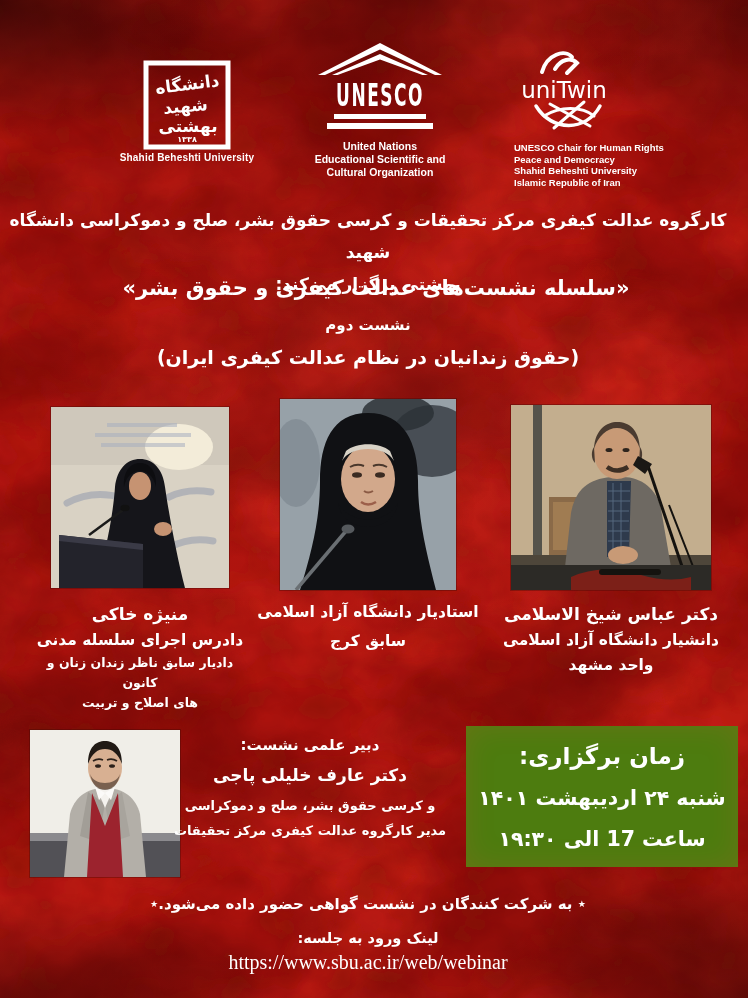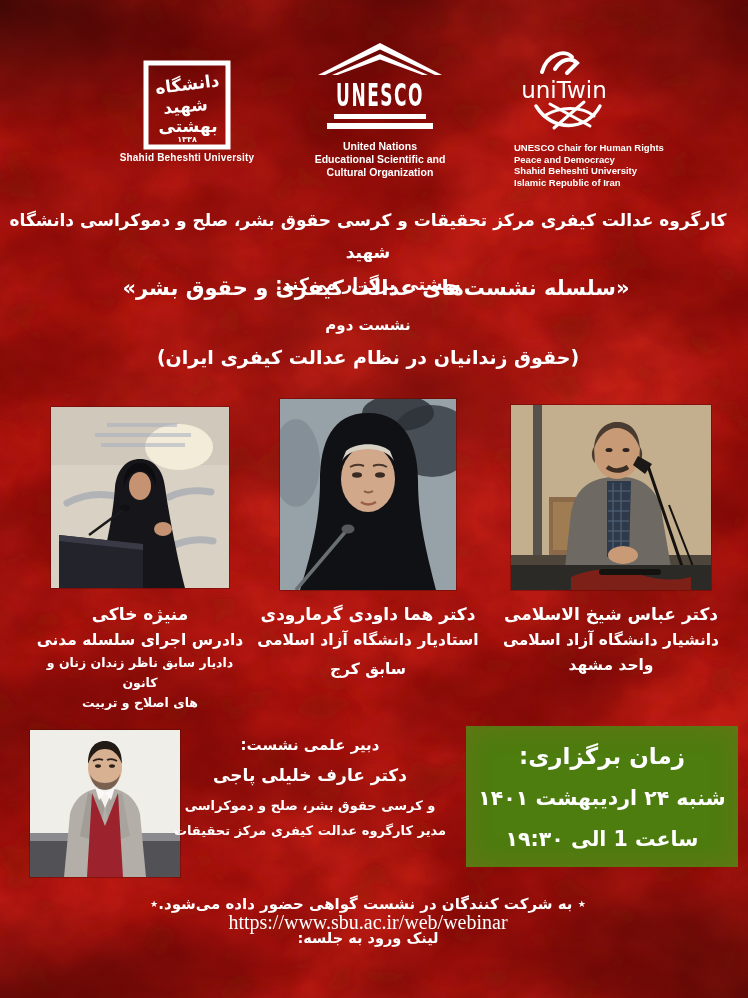--- a/index.html
+++ b/index.html
@@ -227,21 +227,20 @@
     <rect x="88" y="164" width="62" height="6" rx="3" fill="#15130f"></rect>
   </svg>
 
   <div class="layer fa center" style="left:30px;top:600px;width:220px;">
     <div class="spk-name">منیژه خاکی</div>
     <div class="spk-role">دادرس اجرای سلسله مدنی</div>
     <div class="spk-small">دادیار سابق ناظر زندان زنان و کانون</div>
     <div class="spk-small">های اصلاح و تربیت</div>
   </div>
   <div class="layer fa center" style="left:253px;top:600px;width:230px;">
-    <div class="spk-name">دکتر هما داودی گرمارودی</div>
     <div class="spk-role">استادیار دانشگاه آزاد اسلامی</div>
     <div class="spk-role" style="line-height:32px;">سابق کرج</div>
   </div>
   <div class="layer fa center" style="left:496px;top:600px;width:230px;">
     <div class="spk-name">دکتر عباس شیخ الاسلامی</div>
     <div class="spk-role">دانشیار دانشگاه آزاد اسلامی</div>
     <div class="spk-role">واحد مشهد</div>
   </div>
 
   <svg class="photo" style="left:30px;top:730px;" width="150" height="147" viewBox="0 0 150 147">
@@ -267,20 +266,20 @@
   <div class="layer fa center" style="left:160px;top:733px;width:300px;">
     <div class="mod-heading">دبیر علمی نشست:</div>
     <div class="mod-name">دکتر عارف خلیلی پاجی</div>
     <div class="mod-role">و کرسی حقوق بشر، صلح و دموکراسی</div>
     <div class="mod-role">مدیر کارگروه عدالت کیفری مرکز تحقیقات</div>
   </div>
 
   <div class="layer fa center schedule" style="left:466px;top:726px;width:272px;height:141px;">
     <div class="sch-heading">زمان برگزاری:</div>
     <div class="sch-line">شنبه ۲۴ اردیبهشت ۱۴۰۱</div>
-    <div class="sch-line">ساعت 1 الی ۱۹:۳۰</div>
+    <div class="sch-line">ساعت 17 الی ۱۹:۳۰</div>
   </div>
 
   <div class="layer fa center note w100" style="top:895px;">٭ به شرکت کنندگان در نشست گواهی حضور داده می‌شود.٭</div>
   <div class="layer fa center link-label w100" style="top:930px;">لینک ورود به جلسه:</div>
-  <div class="layer center url w100" style="top:911px;">https://www.sbu.ac.ir/web/webinar</div>
+  <div class="layer center url w100" style="top:951px;">https://www.sbu.ac.ir/web/webinar</div>
 
 </div>
 
 </body></html>

